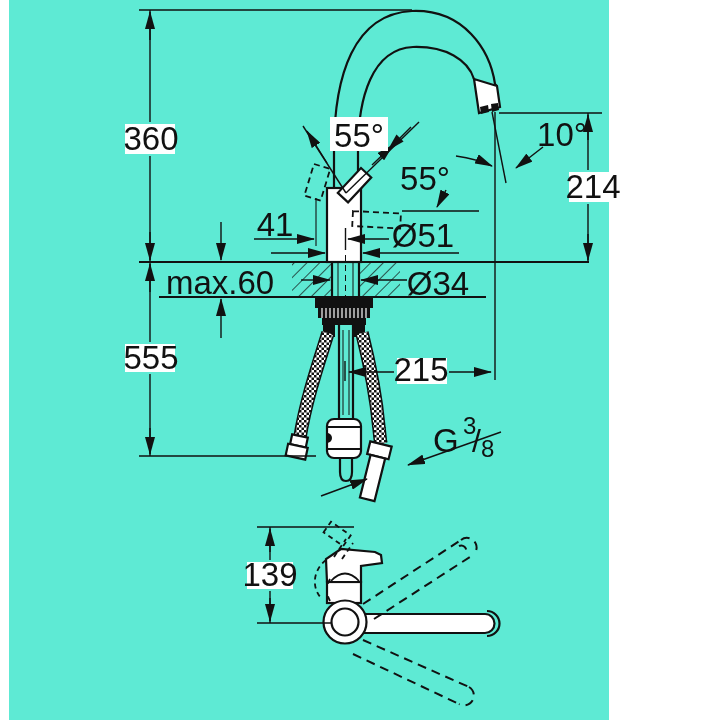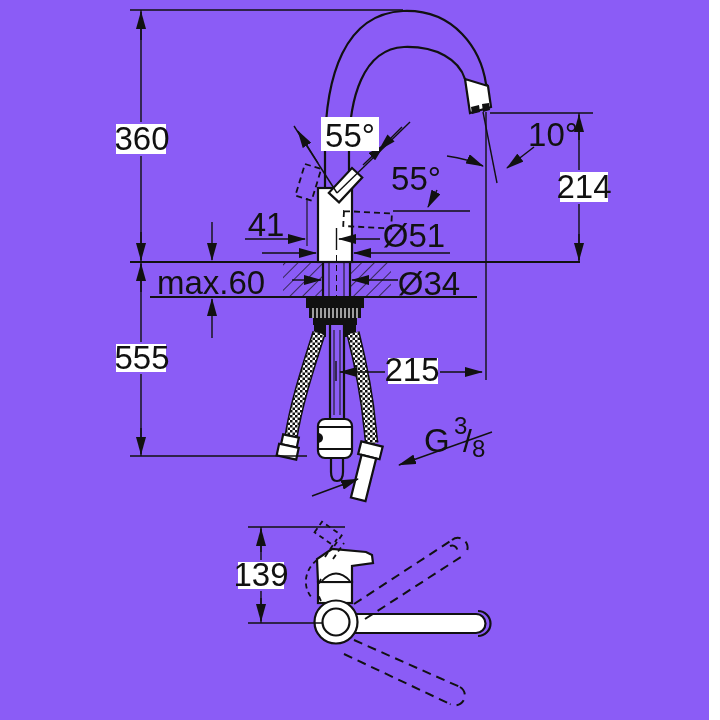--- a/index.html
+++ b/index.html
@@ -1,16 +1,16 @@
 <!DOCTYPE html>
 <html><head>
 <meta charset="utf-8">
 <style>
   html,body{margin:0;padding:0;background:#ffffff;}
-  .stage{width:709px;height:720px;background:#8b5cf6;position:relative;font-family:"Liberation Sans",sans-serif;}
+  .stage{width:600px;height:720px;background:#5eead4;position:relative;font-family:"Liberation Sans",sans-serif;margin-left:9px;}
   svg{display:block;}
   text{font-family:"Liberation Sans","DejaVu Sans",sans-serif;fill:#111;}
   .dimtxt{font-size:33px;}
   .small{font-size:24px;}
 </style>
 </head>
 <body>
 
 <div class="stage">
 <svg width="720" height="720" viewBox="0 0 720 720">

